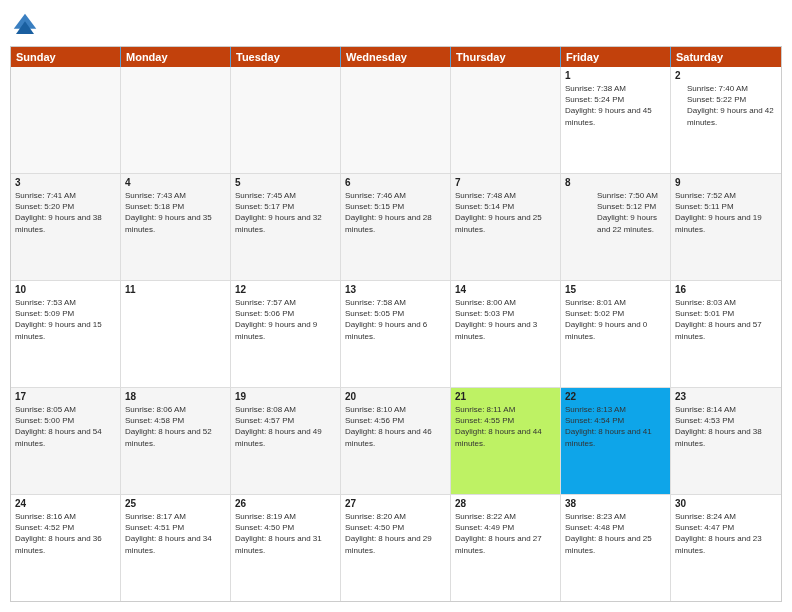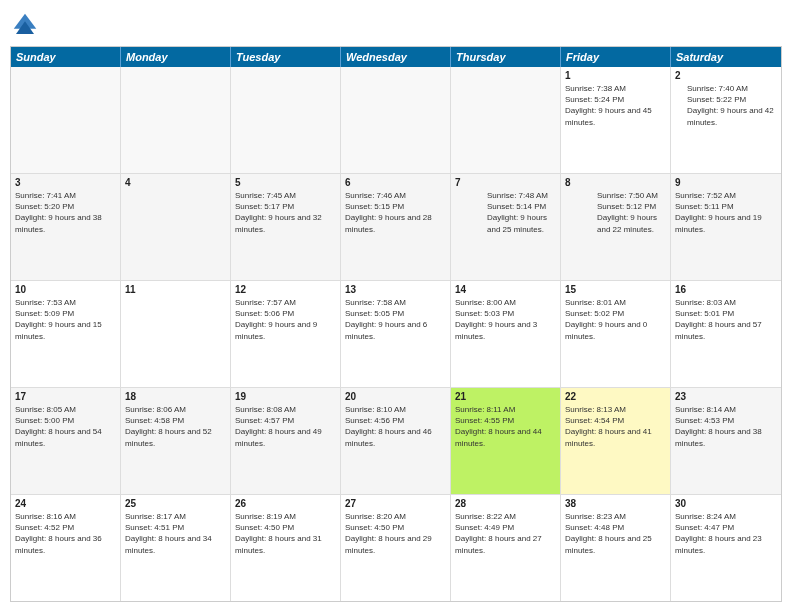--- a/index.html
+++ b/index.html
@@ -54,22 +54,21 @@
     }
     .calendar {
       flex: 1;
       display: flex;
       flex-direction: column;
       border: 1px solid #ccc;
     }
     .cal-header {
       display: grid;
       grid-template-columns: repeat(7, 1fr);
-      background: #0369a1;
-      font-style: italic;
+      background: #c2410c;
     }
     .cal-header-cell {
       color: #fff;
       font-size: 11px;
       font-weight: bold;
       padding: 4px 5px;
       border-right: 1px solid #5a9fd4;
       text-align: left;
     }
     .cal-header-cell:last-child { border-right: none; }
@@ -161,36 +160,39 @@
         </div>
         <div class="cal-row">
           <div class="cal-cell" style="background: rgb(245, 245, 245);">
             <div class="day-num">3</div>
             <div class="cell-text" style="white-space: pre-line;">Sunrise: 7:41 AM
 Sunset: 5:20 PM
 Daylight: 9 hours and 38 minutes.</div>
           </div>
           <div class="cal-cell" style="background: rgb(245, 245, 245);">
             <div class="day-num">4</div>
+            <div class="cell-text" style="white-space: pre-line;">Sunrise: 7:43 AM
+Sunset: 5:18 PM
+Daylight: 9 hours and 35 minutes.</div>
           </div>
           <div class="cal-cell" style="background: rgb(245, 245, 245);">
             <div class="day-num">5</div>
             <div class="cell-text" style="white-space: pre-line;">Sunrise: 7:45 AM
 Sunset: 5:17 PM
 Daylight: 9 hours and 32 minutes.</div>
           </div>
           <div class="cal-cell" style="background: rgb(245, 245, 245);">
             <div class="day-num">6</div>
             <div class="cell-text" style="white-space: pre-line;">Sunrise: 7:46 AM
 Sunset: 5:15 PM
 Daylight: 9 hours and 28 minutes.</div>
           </div>
           <div class="cal-cell" style="background: rgb(245, 245, 245);">
             <div class="day-num">7</div>
-            <div class="cell-text" style="white-space: pre-line; margin-left: 32px;">Sunrise: 7:48 AM
+            <div class="cell-text" style="white-space: pre-line;">Sunrise: 7:48 AM
 Sunset: 5:14 PM
 Daylight: 9 hours and 25 minutes.</div>
           </div>
           <div class="cal-cell" style="background: rgb(245, 245, 245);">
             <div class="day-num">8</div>
             <div class="cell-text" style="white-space: pre-line; margin-left: 32px;">Sunrise: 7:50 AM
 Sunset: 5:12 PM
 Daylight: 9 hours and 22 minutes.</div>
           </div>
           <div class="cal-cell" style="background: rgb(245, 245, 245);">
@@ -265,21 +267,21 @@
             <div class="cell-text" style="white-space: pre-line;">Sunrise: 8:10 AM
 Sunset: 4:56 PM
 Daylight: 8 hours and 46 minutes.</div>
           </div>
           <div class="cal-cell" style="background: #bef264;">
             <div class="day-num">21</div>
             <div class="cell-text" style="white-space: pre-line;">Sunrise: 8:11 AM
 Sunset: 4:55 PM
 Daylight: 8 hours and 44 minutes.</div>
           </div>
-          <div class="cal-cell" style="background: #fef9c3;">
+          <div class="cal-cell" style="background: #0ea5e9;">
             <div class="day-num">22</div>
             <div class="cell-text" style="white-space: pre-line;">Sunrise: 8:13 AM
 Sunset: 4:54 PM
 Daylight: 8 hours and 41 minutes.</div>
           </div>
           <div class="cal-cell" style="background: rgb(245, 245, 245);">
             <div class="day-num">23</div>
             <div class="cell-text" style="white-space: pre-line;">Sunrise: 8:14 AM
 Sunset: 4:53 PM
 Daylight: 8 hours and 38 minutes.</div>

